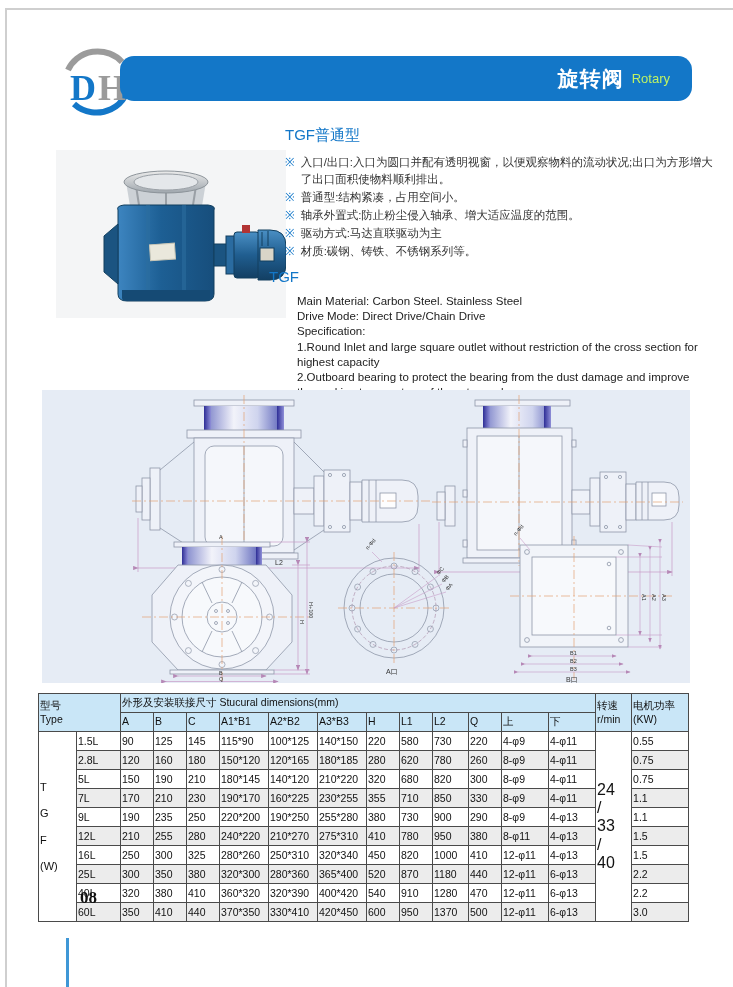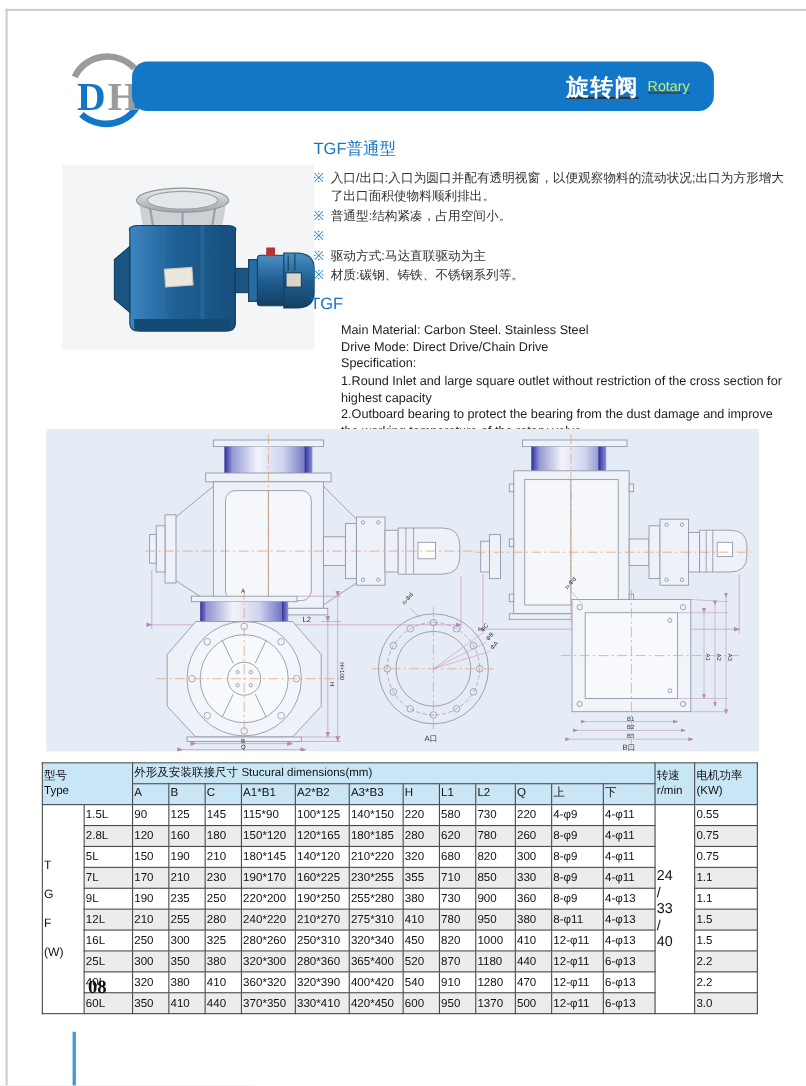--- a/index.html
+++ b/index.html
@@ -8,59 +8,59 @@
     position:relative; width:733px; height:987px; background:#fff;
     font-family:"Liberation Sans", sans-serif; color:#333; overflow:hidden;
     margin:0 auto;
   }
   .scan-edge-left { position:absolute; left:5px; top:8px; width:2px; height:979px; background:#cfcfcf; }
   .scan-edge-top { position:absolute; left:5px; top:8px; width:728px; height:2px; background:#cfcfcf; }
 
   
   .logo { position:absolute; left:50px; top:48px; width:110px; height:70px; }
   .banner {
-    position:absolute; left:120px; top:56px; width:529px; height:45px;
+    position:absolute; left:120px; top:56px; width:572px; height:45px;
     background:#1377c8; border-radius:14px;
-    display:flex; align-items:center; justify-content:flex-end; padding-right:22px;text-decoration:underline;
+    display:flex; align-items:center; justify-content:flex-end; padding-right:22px;
   }
   .banner .zh { color:#fff; font-size:21px; font-weight:bold; margin-right:8px; letter-spacing:1px; }
   .banner .en { color:#bef264; font-size:13px; }
 
   
   .photo { position:absolute; left:56px; top:150px; width:230px; height:168px; }
 
   
   .intro { position:absolute; left:285px; top:126px; width:428px; }
   .blue-title { color:#1377c8; font-size:15px; font-weight:normal; margin-bottom:9px; }
   .bullets { list-style:none; }
   .bullets li { display:flex; font-size:11.5px; line-height:1.48; color:#333; margin-bottom:1px; }
   .bullets .marker { color:#1377c8; margin-right:6px; flex:0 0 auto; }
 
   
-  .spec { position:absolute; left:282px; top:268px; width:430px; }
+  .spec { position:absolute; left:269px; top:268px; width:430px; }
   .spec .line { font-size:11.5px; line-height:1.32; color:#222;padding-left:28px; }
 
   
   .drawings { position:absolute; left:42px; top:390px; width:648px; height:293px; background:#e6ecf5; }
   .drawings svg { display:block; }
   .draw-label { font-size:7px; fill:#333; font-family:"Liberation Sans",sans-serif; }
   .draw-label-sm { font-size:5.5px; fill:#333; font-family:"Liberation Sans",sans-serif; }
 
   
   table.spec-table {
     position:absolute; left:38px; top:693px; width:650px;
     border-collapse:collapse; table-layout:fixed;
     font-size:10.5px; color:#111; text-align:left;
   }
   .spec-table th, .spec-table td { border:1px solid #4a4a4a; padding:1px 1px; height:19px; }
   .spec-table thead th { background:#c9e6f7; font-weight:normal; font-size:10.5px; line-height:1.25; }
   .spec-table tbody tr:nth-child(even) td { background:#ececec; }
   .spec-table td.group-col, .spec-table td.speed-col { background:#fff !important; }
   .spec-table td.group-col div { line-height:2.4; font-size:11px; }
-  .spec-table td.speed-col div { line-height:1.15; font-size:13px; }
+  .spec-table td.speed-col div { line-height:1.15; font-size:16px; }
 
   
   .footer-bar { position:absolute; left:66px; top:938px; width:3px; height:49px; background:#3f97d6; }
   .page-number { position:absolute; left:80px; top:888px; font-family:"Liberation Serif",serif; font-weight:bold; font-size:17px; color:#111; }
 </style>
 </head>
 <body>
 
 <div class="page">
   <div class="scan-edge-left"></div>
@@ -128,20 +128,21 @@
       <li>
           <span class="marker">※</span>
           <span>入口/出口:入口为圆口并配有透明视窗，以便观察物料的流动状况;出口为方形增大了出口面积使物料顺利排出。</span>
         </li>
       <li>
           <span class="marker">※</span>
           <span>普通型:结构紧凑，占用空间小。</span>
         </li>
       <li>
           <span class="marker">※</span>
+          <span>轴承外置式:防止粉尘侵入轴承、增大适应温度的范围。</span>
         </li>
       <li>
           <span class="marker">※</span>
           <span>驱动方式:马达直联驱动为主</span>
         </li>
       <li>
           <span class="marker">※</span>
           <span>材质:碳钢、铸铁、不锈钢系列等。</span>
         </li>
     </ul>
@@ -499,21 +500,21 @@
           <td>9L</td>
           <td>190</td>
           <td>235</td>
           <td>250</td>
           <td>220*200</td>
           <td>190*250</td>
           <td>255*280</td>
           <td>380</td>
           <td>730</td>
           <td>900</td>
-          <td>360</td>
+          <td>290</td>
           <td>8-φ9</td>
           <td>4-φ13</td>
           <td>1.1</td>
         </tr>
         <tr>
           <td>12L</td>
           <td>210</td>
           <td>255</td>
           <td>280</td>
           <td>240*220</td>

